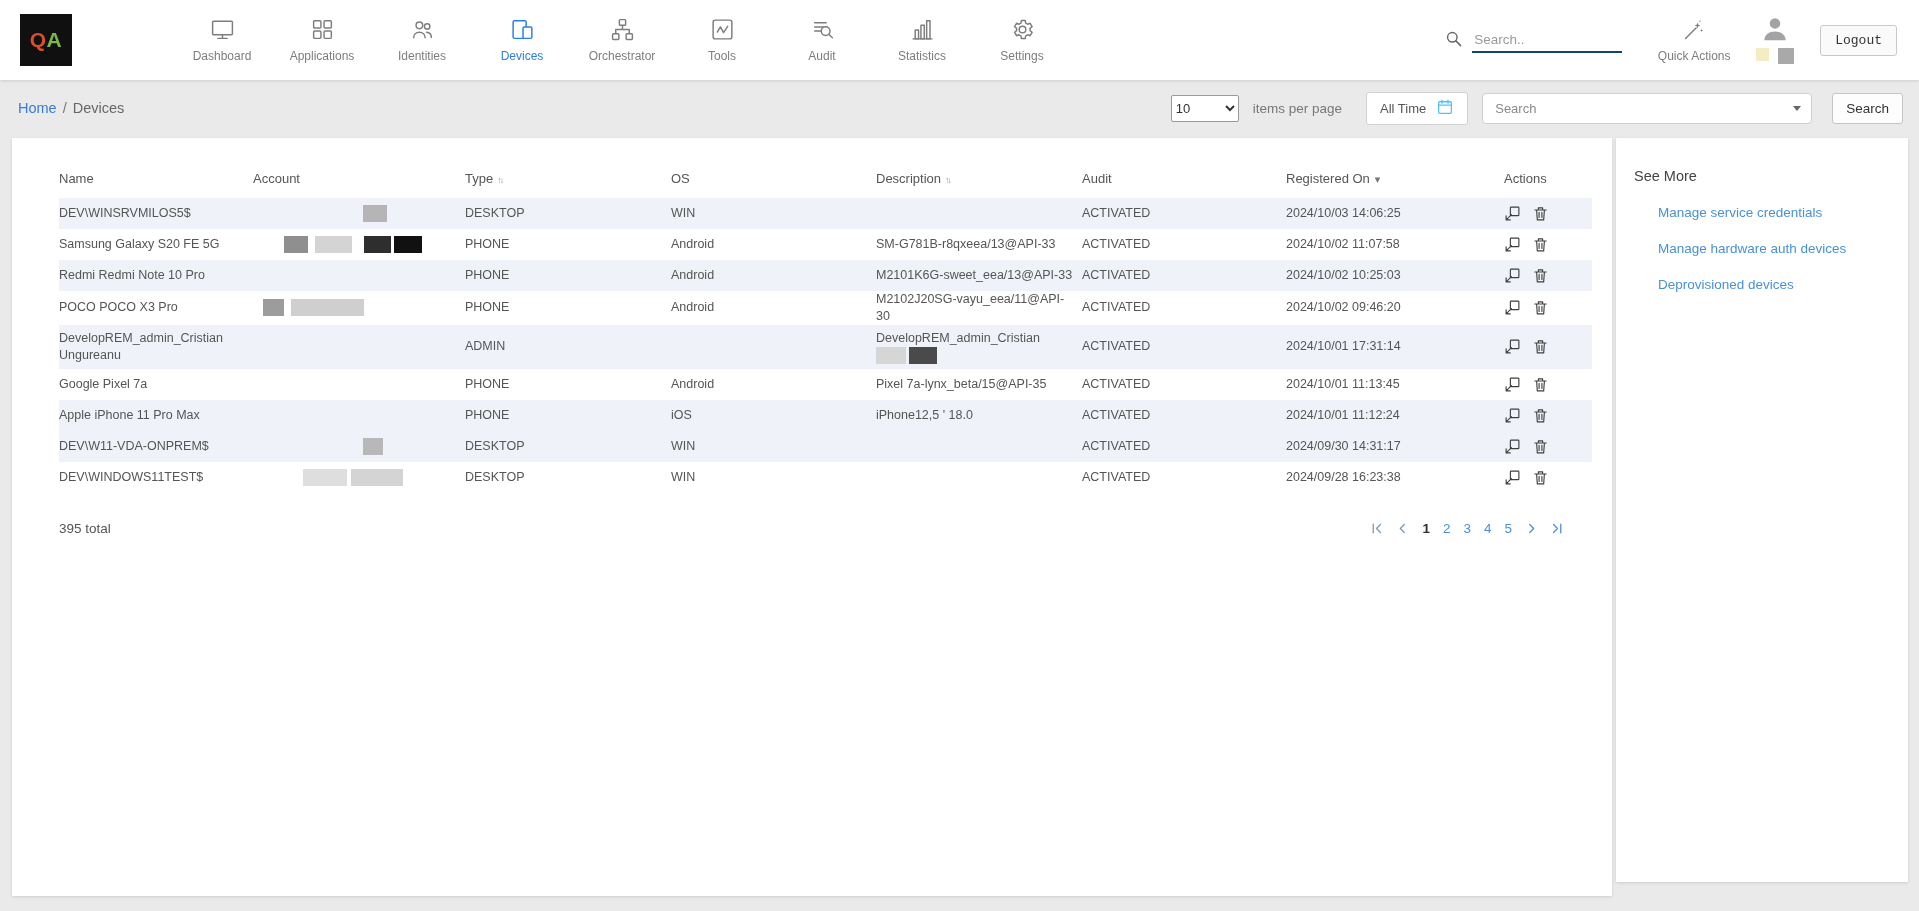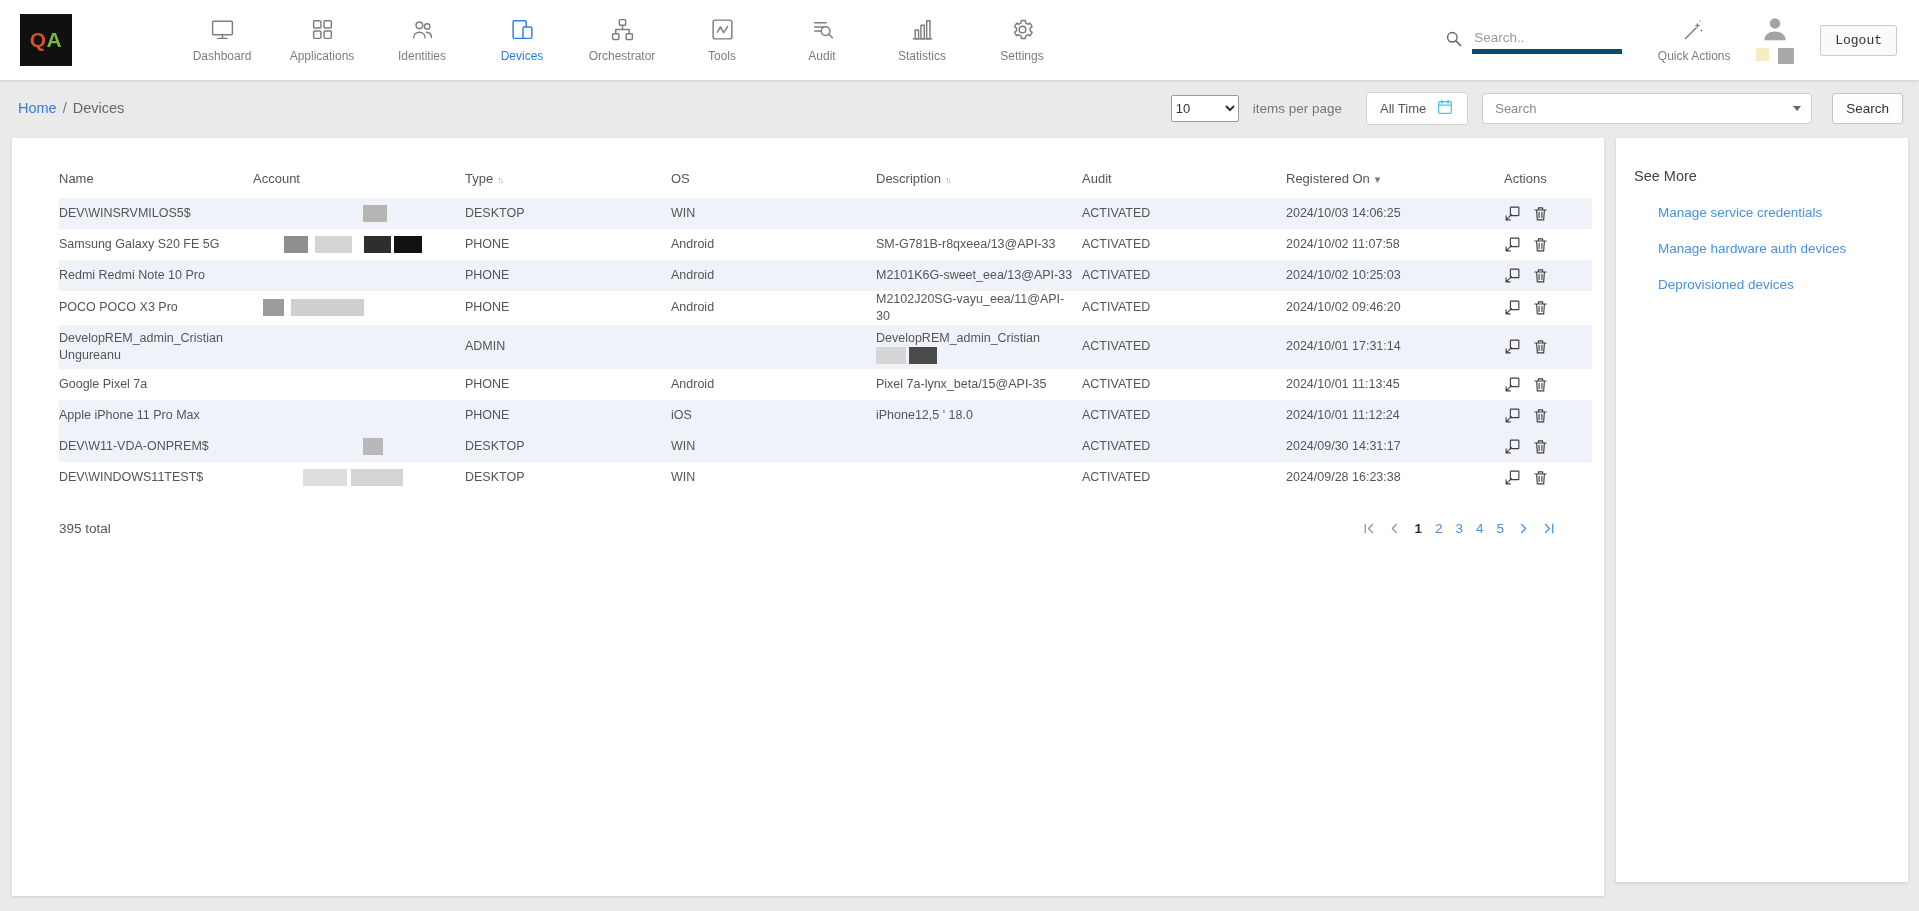--- a/index.html
+++ b/index.html
@@ -9,21 +9,21 @@
   
   .topnav { height: 80px; background: #fff; display: flex; align-items: center; box-shadow: 0 1px 3px rgba(0,0,0,.12); position: relative; z-index: 2; }
   .logo { width: 52px; height: 52px; background: #101010; margin-left: 20px; display: flex; align-items: center; justify-content: center; font-size: 21px; font-weight: bold; letter-spacing: .5px; cursor: pointer; }
   .logo .lq { color: #d94f2a; } .logo .la { color: #7ab648; }
   .nav-items { display: flex; margin-left: 100px; }
   .nav-item { width: 100px; display: flex; flex-direction: column; align-items: center; gap: 7px; color: #7d7d7d; font-size: 12px; cursor: pointer; }
   .nav-item svg { display: block; }
   .nav-item.active { color: #2b7de9; }
   .nav-right { position: absolute; right: 0; top: 0; height: 80px; display: flex; align-items: center; }
   .nav-search { display: flex; align-items: center; gap: 9px; margin-right: 26px; }
-  .nav-search input { border: none; border-bottom: 5px solid #0c4a6e; width: 150px; font-size: 13.5px; padding: 4px 2px; outline: none; background: transparent; color: #444; font-family: inherit; }
+  .nav-search input { border: none; border-bottom: 2px solid #0c4a6e; width: 150px; font-size: 13.5px; padding: 4px 2px; outline: none; background: transparent; color: #444; font-family: inherit; }
   .nav-search input::placeholder { color: #9a9a9a; }
   .quick-actions { width: 92px; display: flex; flex-direction: column; align-items: center; gap: 4px; color: #7d7d7d; font-size: 12px; cursor: pointer; margin-right: 16px; }
   .user-box { display: flex; flex-direction: column; align-items: center; margin-right: 26px; cursor: pointer; }
   .user-blocks { display: flex; gap: 9px; align-items: flex-start; height: 18px; }
   .logout-btn { margin-right: 22px; background: #fafafa; border: 1px solid #c9c9c9; border-radius: 3px; padding: 7px 14px; font-size: 13px; color: #333; cursor: pointer; font-family: Liberation Mono, monospace; }
 
   
   .crumb-bar { display: flex; align-items: center; padding: 0 16px 0 18px; height: 56px; }
   .breadcrumb { font-size: 14.5px; color: #666; }
   .breadcrumb a { color: #3a7bd5; text-decoration: none; }
@@ -32,21 +32,21 @@
   .pp-select { width: 68px; height: 27px; font-size: 13px; border: 1px solid #9a9a9a; border-radius: 2px; background: #fff; color: #333; font-family: inherit; }
   .pp-label { font-size: 13.5px; color: #777; margin: 0 24px 0 14px; }
   .alltime-btn { display: flex; align-items: center; gap: 10px; background: #fff; border: 1px solid #d2d2d2; border-radius: 3px; height: 33px; padding: 0 13px; font-size: 13px; color: #555; cursor: pointer; font-family: inherit; }
   .combo { position: relative; width: 330px; height: 31px; background: #fff; border: 1px solid #cfcfcf; border-radius: 4px; display: flex; align-items: center; margin-left: 14px; }
   .combo input { border: none; outline: none; background: transparent; flex: 1; padding: 0 12px; font-size: 13px; color: #444; font-family: inherit; }
   .combo input::placeholder { color: #8a8a8a; }
   .combo .caret { width: 0; height: 0; border-left: 4.5px solid transparent; border-right: 4.5px solid transparent; border-top: 5.5px solid #666; margin-right: 10px; cursor: pointer; }
   .search-btn { margin-left: 20px; background: #fdfdfd; border: 1px solid #c5c5c5; border-radius: 3px; height: 31px; padding: 0 13px; font-size: 13.5px; color: #333; cursor: pointer; font-family: inherit; }
 
   
-  .content { display: flex; align-items: flex-start; padding: 2px 11px 0 12px; gap: 12px; }
+  .content { display: flex; align-items: flex-start; padding: 2px 11px 0 12px; gap: 4px; }
   .main-card { flex: 1; background: #fff; height: 758px; box-shadow: 0 1px 3px rgba(0,0,0,.13); padding: 20px 8px 0 47px; }
   table { border-collapse: collapse; table-layout: fixed; width: 1533px; }
   th { text-align: left; font-weight: 400; color: #555; font-size: 13px; height: 40px; vertical-align: middle; }
   td { font-size: 12.5px; color: #555; height: 31px; vertical-align: middle; padding-right: 6px; line-height: 1.35; overflow: hidden; white-space: normal; }
   tr.striped { background: #eff3f9; }
   .sort-arrows { font-size: 9px; color: #999; letter-spacing: -2px; margin-left: 4px; }
   .sort-desc { font-size: 11px; color: #777; margin-left: 5px; }
   .rblock { display: inline-block; height: 17px; vertical-align: middle; }
   .actions-cell { display: flex; gap: 11px; align-items: center; }
   .action-icon { cursor: pointer; display: inline-flex; }

